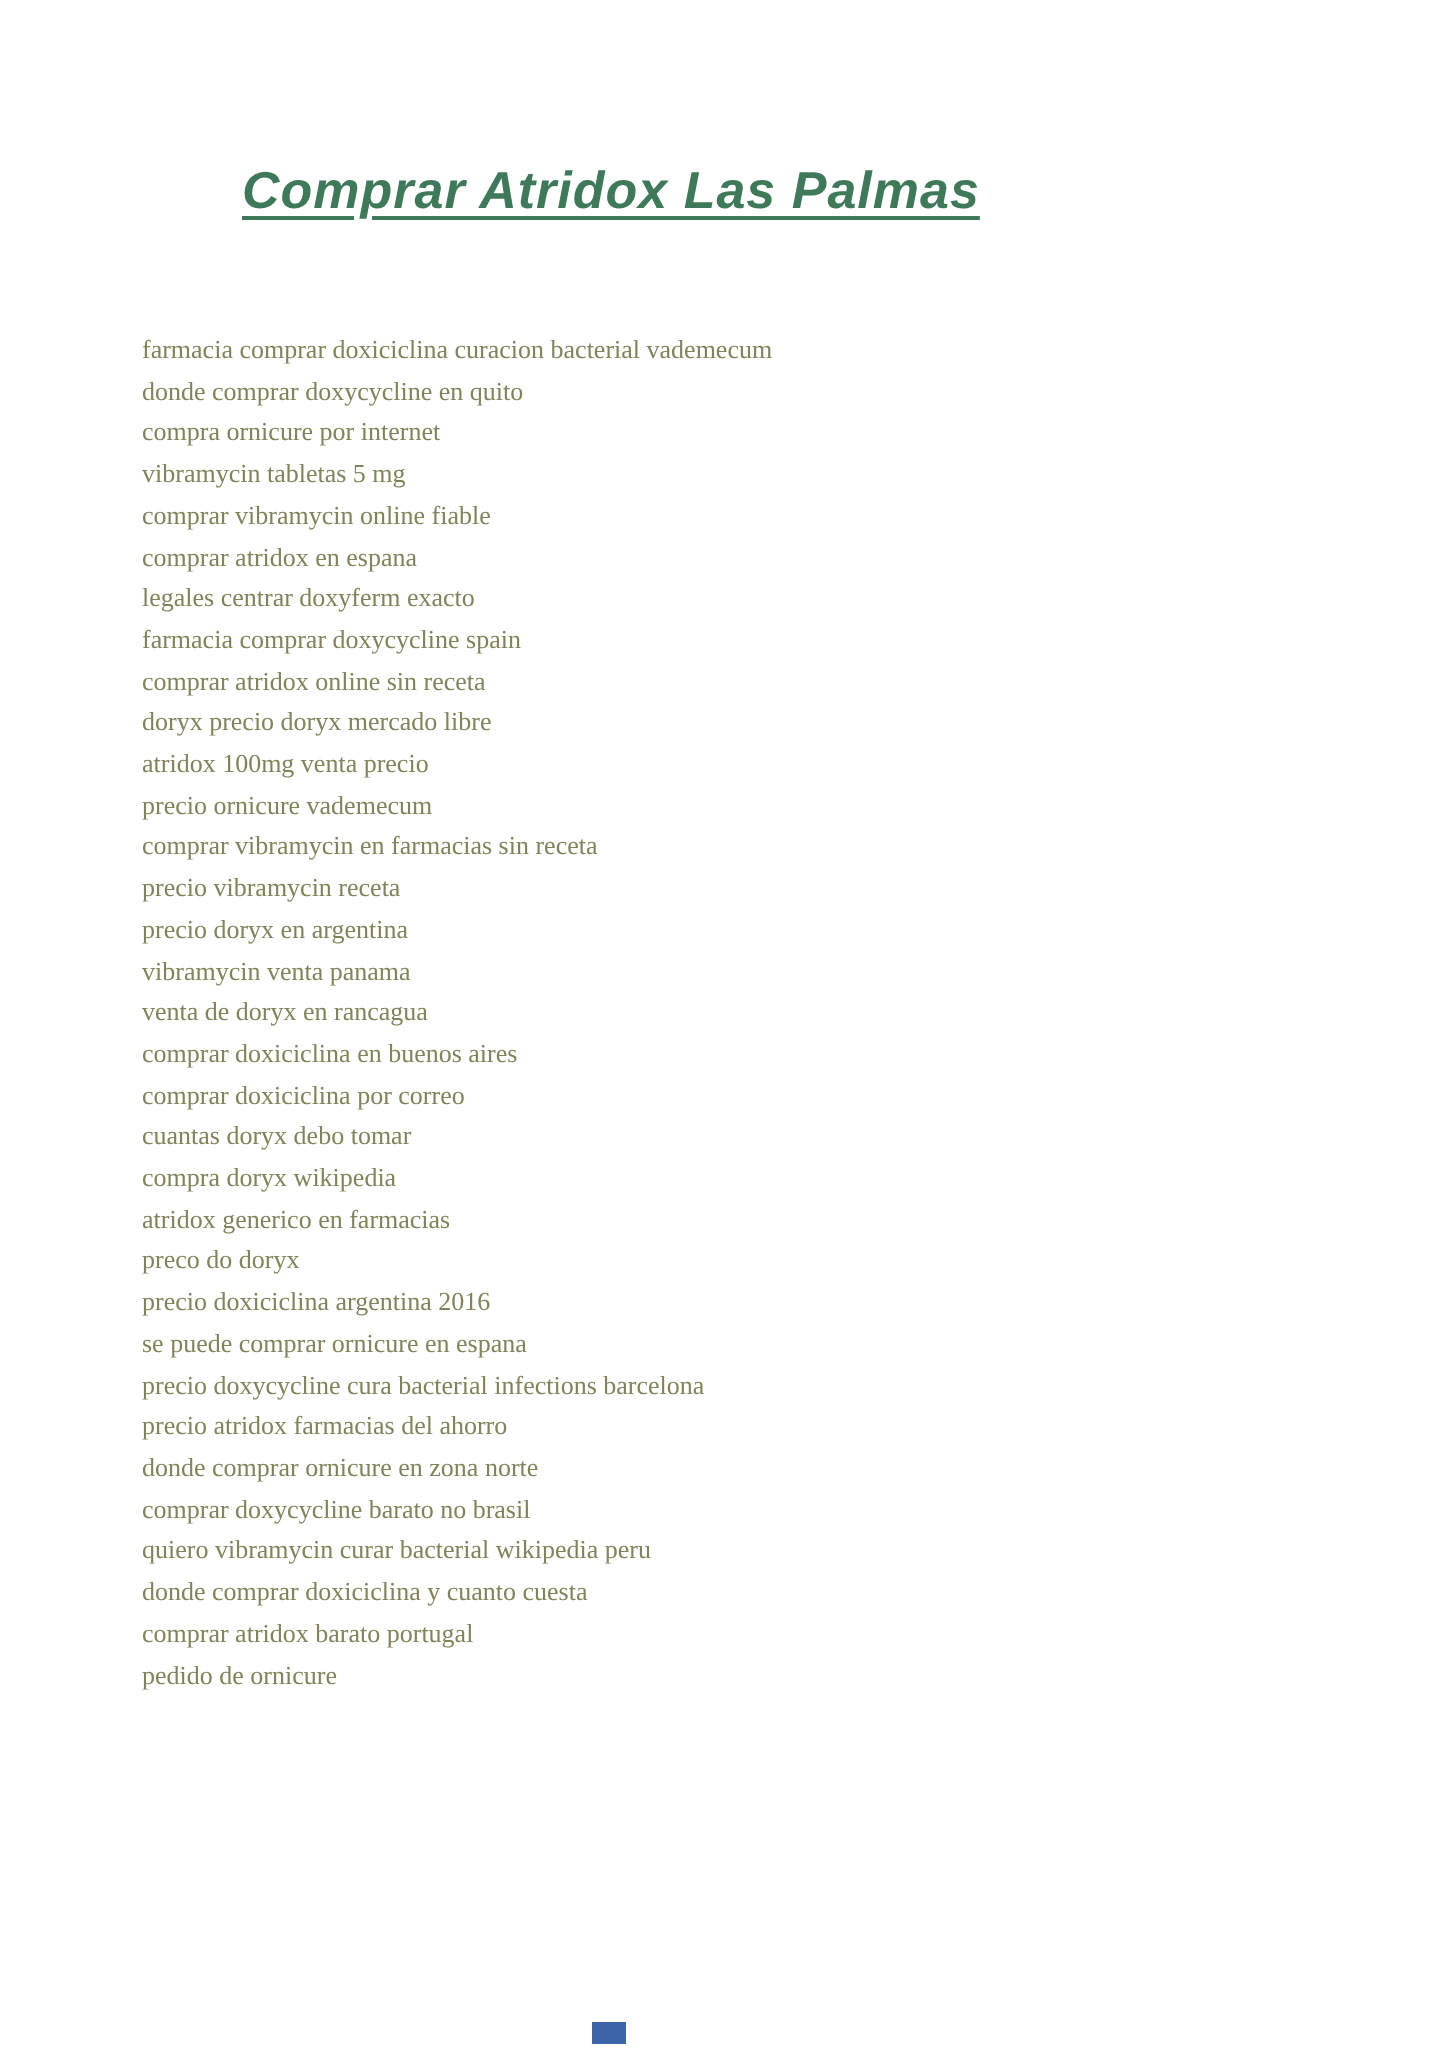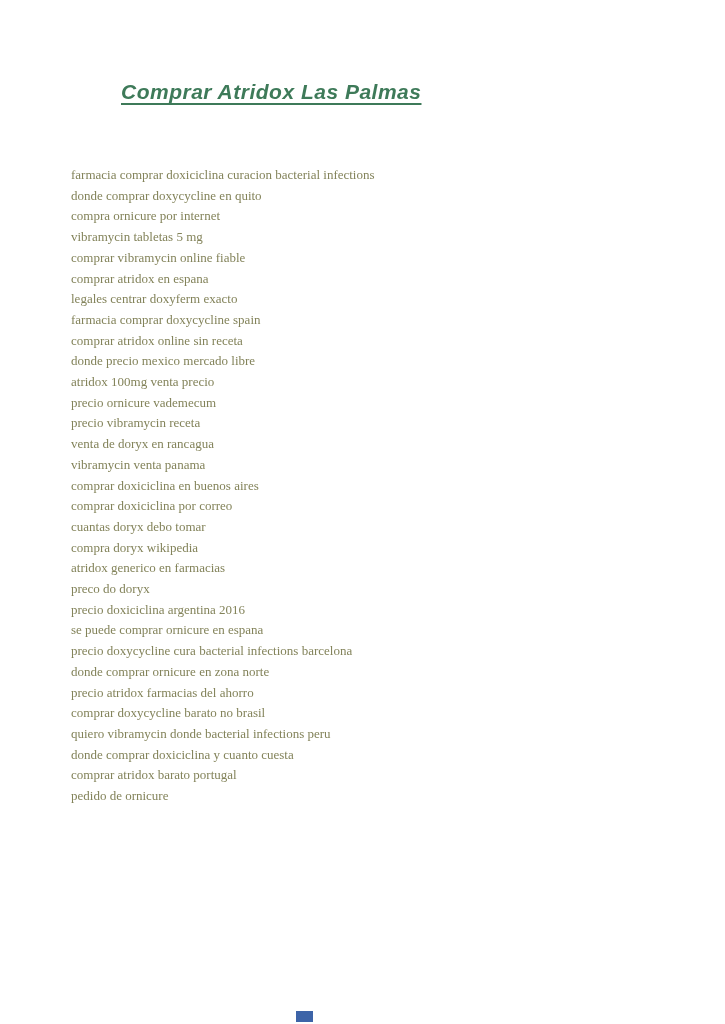--- a/index.html
+++ b/index.html
@@ -14,21 +14,21 @@
     background: #ffffff;
     overflow: hidden;
     font-family: "Liberation Serif", serif;
   }
   .doc-title {
     position: absolute;
     left: 121px;
     top: 80px;
     margin: 0;
     font-family: "Liberation Sans", sans-serif;
-    font-size: 21px;
+    font-size: 26px;
     font-weight: bold;
     font-style: italic;
     letter-spacing: 0.5px;
     color: #3e7a59;
     text-decoration: underline;
     text-underline-offset: 4px;
     white-space: nowrap;
     text-align: right;
   }
   .keyword-list {
@@ -55,48 +55,50 @@
   }
 </style>
 </head>
 <body>
 
 <div class="page">
 
   <h1 class="doc-title">Comprar Atridox Las Palmas</h1>
 
   <div class="keyword-list">
-      <p>farmacia comprar doxiciclina curacion bacterial infections</p>
+      <p>farmacia comprar doxiciclina curacion bacterial vademecum</p>
       <p>donde comprar doxycycline en quito</p>
       <p>compra ornicure por internet</p>
       <p>vibramycin tabletas 5 mg</p>
       <p>comprar vibramycin online fiable</p>
       <p>comprar atridox en espana</p>
       <p>legales centrar doxyferm exacto</p>
       <p>farmacia comprar doxycycline spain</p>
       <p>comprar atridox online sin receta</p>
-      <p>donde precio mexico mercado libre</p>
+      <p>doryx precio doryx mercado libre</p>
       <p>atridox 100mg venta precio</p>
       <p>precio ornicure vademecum</p>
+      <p>comprar vibramycin en farmacias sin receta</p>
       <p>precio vibramycin receta</p>
+      <p>precio doryx en argentina</p>
+      <p>vibramycin venta panama</p>
       <p>venta de doryx en rancagua</p>
-      <p>vibramycin venta panama</p>
       <p>comprar doxiciclina en buenos aires</p>
       <p>comprar doxiciclina por correo</p>
       <p>cuantas doryx debo tomar</p>
       <p>compra doryx wikipedia</p>
       <p>atridox generico en farmacias</p>
       <p>preco do doryx</p>
       <p>precio doxiciclina argentina 2016</p>
       <p>se puede comprar ornicure en espana</p>
       <p>precio doxycycline cura bacterial infections barcelona</p>
+      <p>precio atridox farmacias del ahorro</p>
       <p>donde comprar ornicure en zona norte</p>
-      <p>precio atridox farmacias del ahorro</p>
       <p>comprar doxycycline barato no brasil</p>
-      <p>quiero vibramycin donde bacterial infections peru</p>
+      <p>quiero vibramycin curar bacterial wikipedia peru</p>
       <p>donde comprar doxiciclina y cuanto cuesta</p>
       <p>comprar atridox barato portugal</p>
       <p>pedido de ornicure</p>
     </div>
 
   <div class="footer-blue-mark"></div>
 
 </div>
 
 </body></html>

